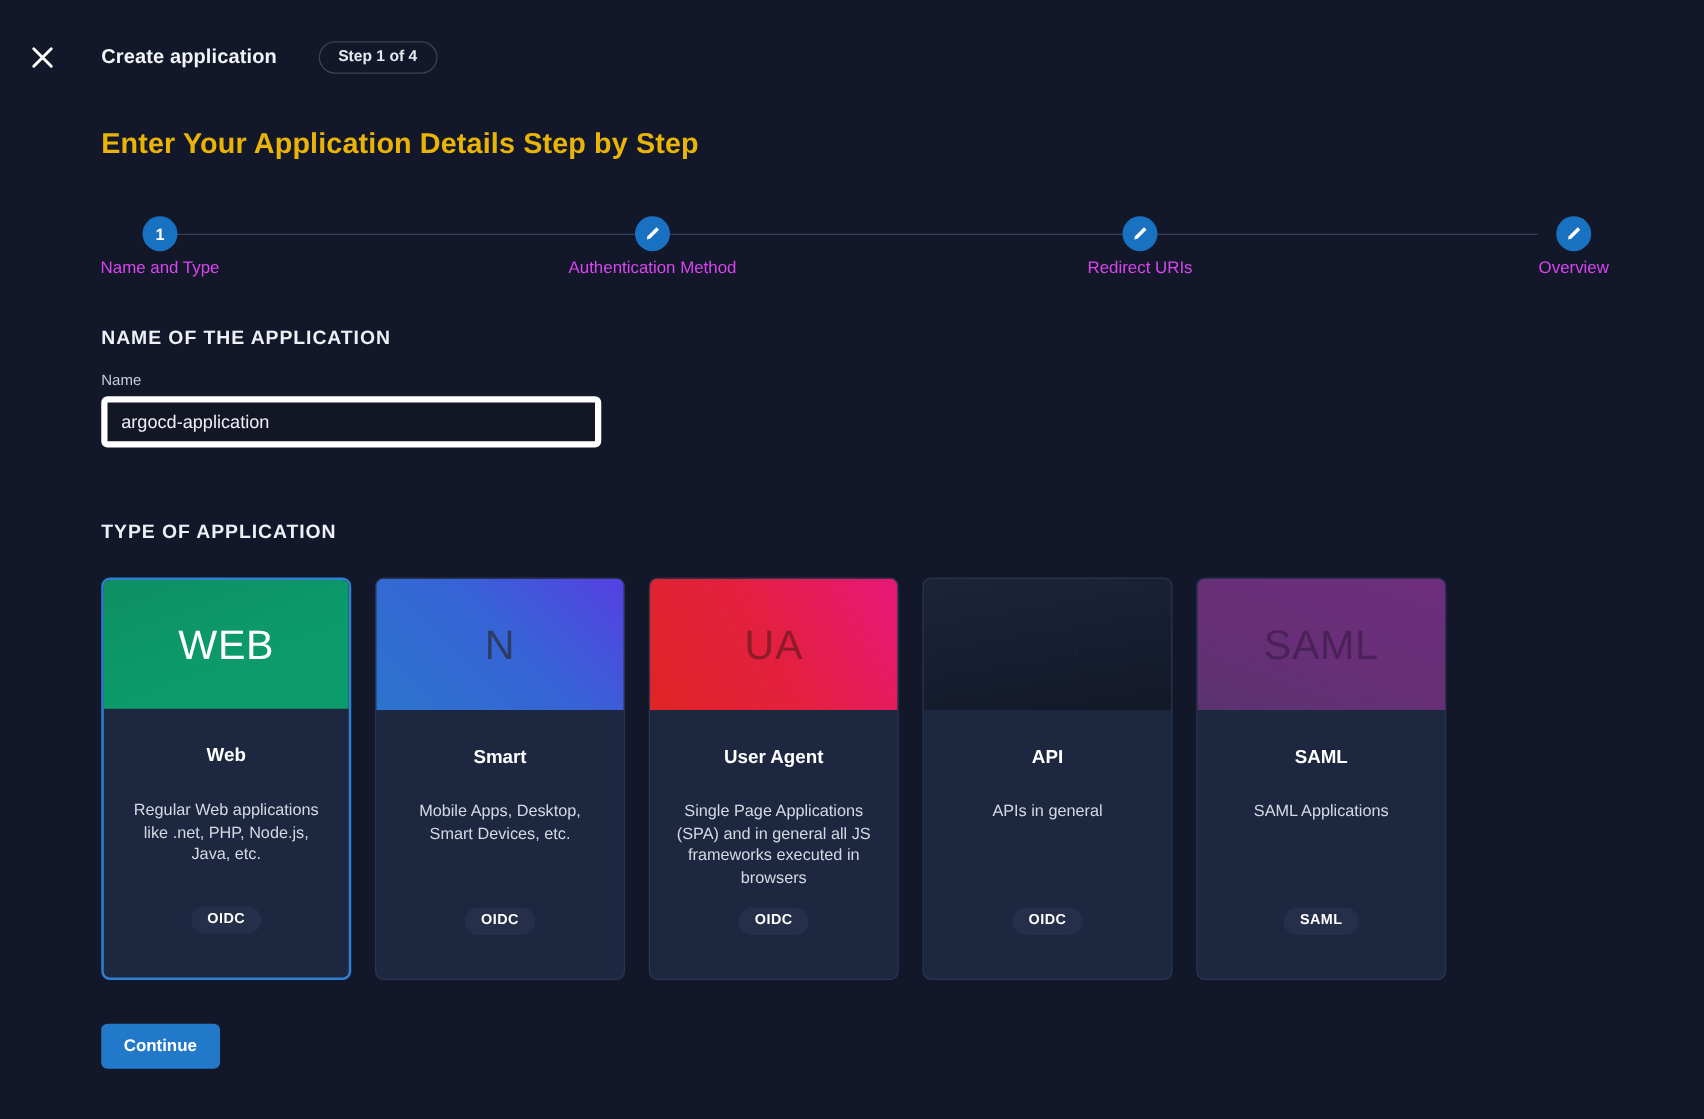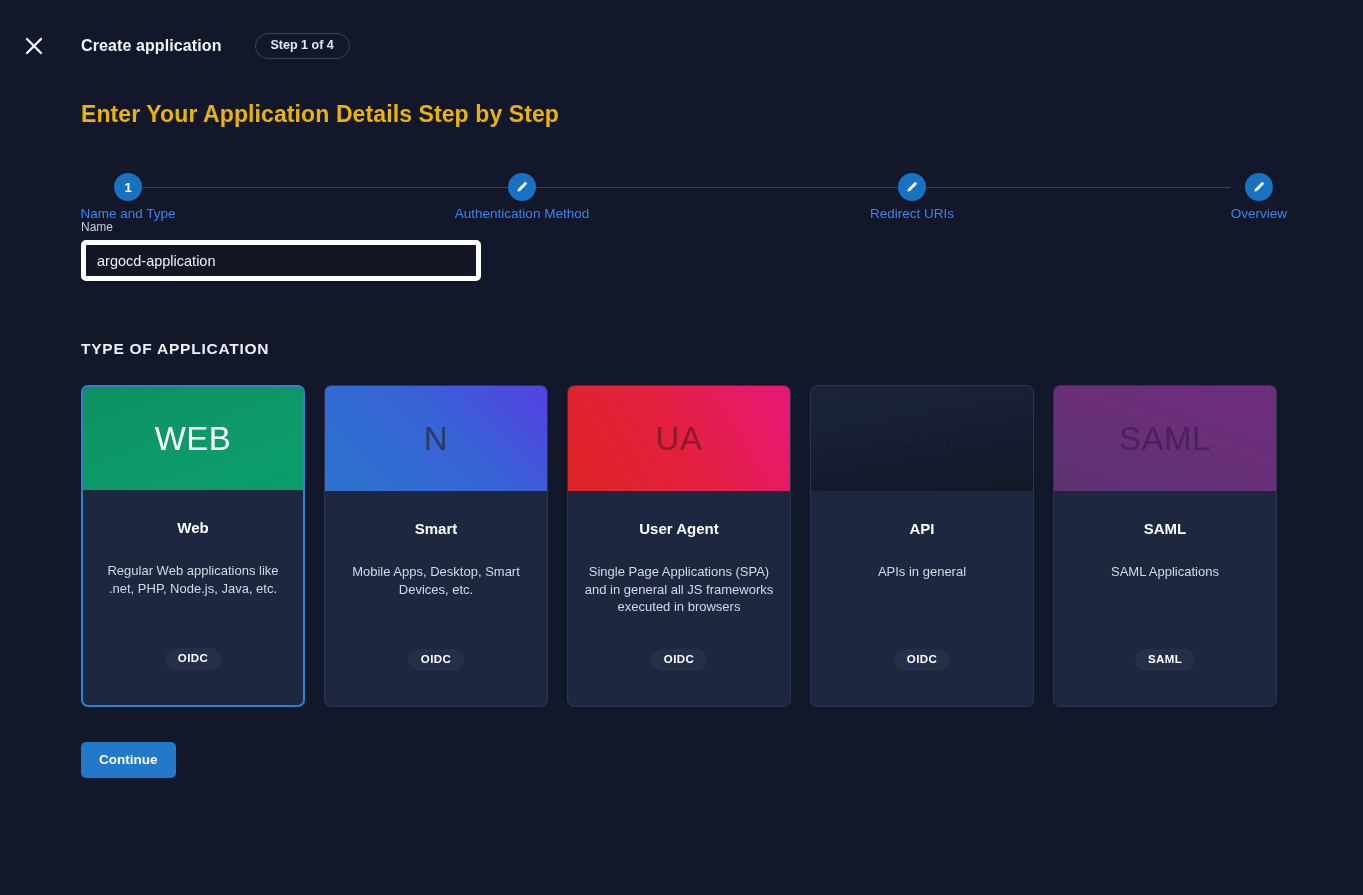--- a/index.html
+++ b/index.html
@@ -133,21 +133,21 @@
     font-weight: bold;
     position: relative;
     z-index: 2;
   }
   .step-circle svg { display: block; }
   .step-label {
     position: absolute;
     top: 33px;
     white-space: nowrap;
     font-size: 13.5px;
-    color: #3b82f6;
+    color: #d946ef;
     font-weight: normal;
   }
 
   
   .section-title {
     margin-top: 59px;
     font-size: 15.5px;
     font-weight: bold;
     letter-spacing: .75px;
     color: #eef0f5;
@@ -172,21 +172,21 @@
     outline: none;
   }
 
   
   .cards {
     margin-top: 27px;
     display: flex;
     gap: 19px;
   }
   .app-card {
-    width: 224px;
+    width: 200px;
     height: 322px;
     border-radius: 7px;
     background: #1d2740;
     border: 1px solid #2b3category;
     border: 1px solid #2b3551;
     overflow: hidden;
     display: flex;
     flex-direction: column;
     cursor: pointer;
     position: relative;
@@ -333,20 +333,21 @@
               <path d="M10.2 1.8 L12.2 3.8 L5 11 L2.4 11.6 L3 9 Z" fill="#ffffff"></path>
             </svg>
           </span>
         </div>
         <div class="step-label">Overview</div>
       </div>
     </div>
   </div>
 
   
+  <div class="section-title">NAME OF THE APPLICATION</div>
   <div class="field-label">Name</div>
   <input class="name-input" type="text" value="argocd-application" style="">
 
   
   <div class="section-title">TYPE OF APPLICATION</div>
 
   <div class="cards">
 
     <div class="app-card selected">
       <div class="card-head head-web">

